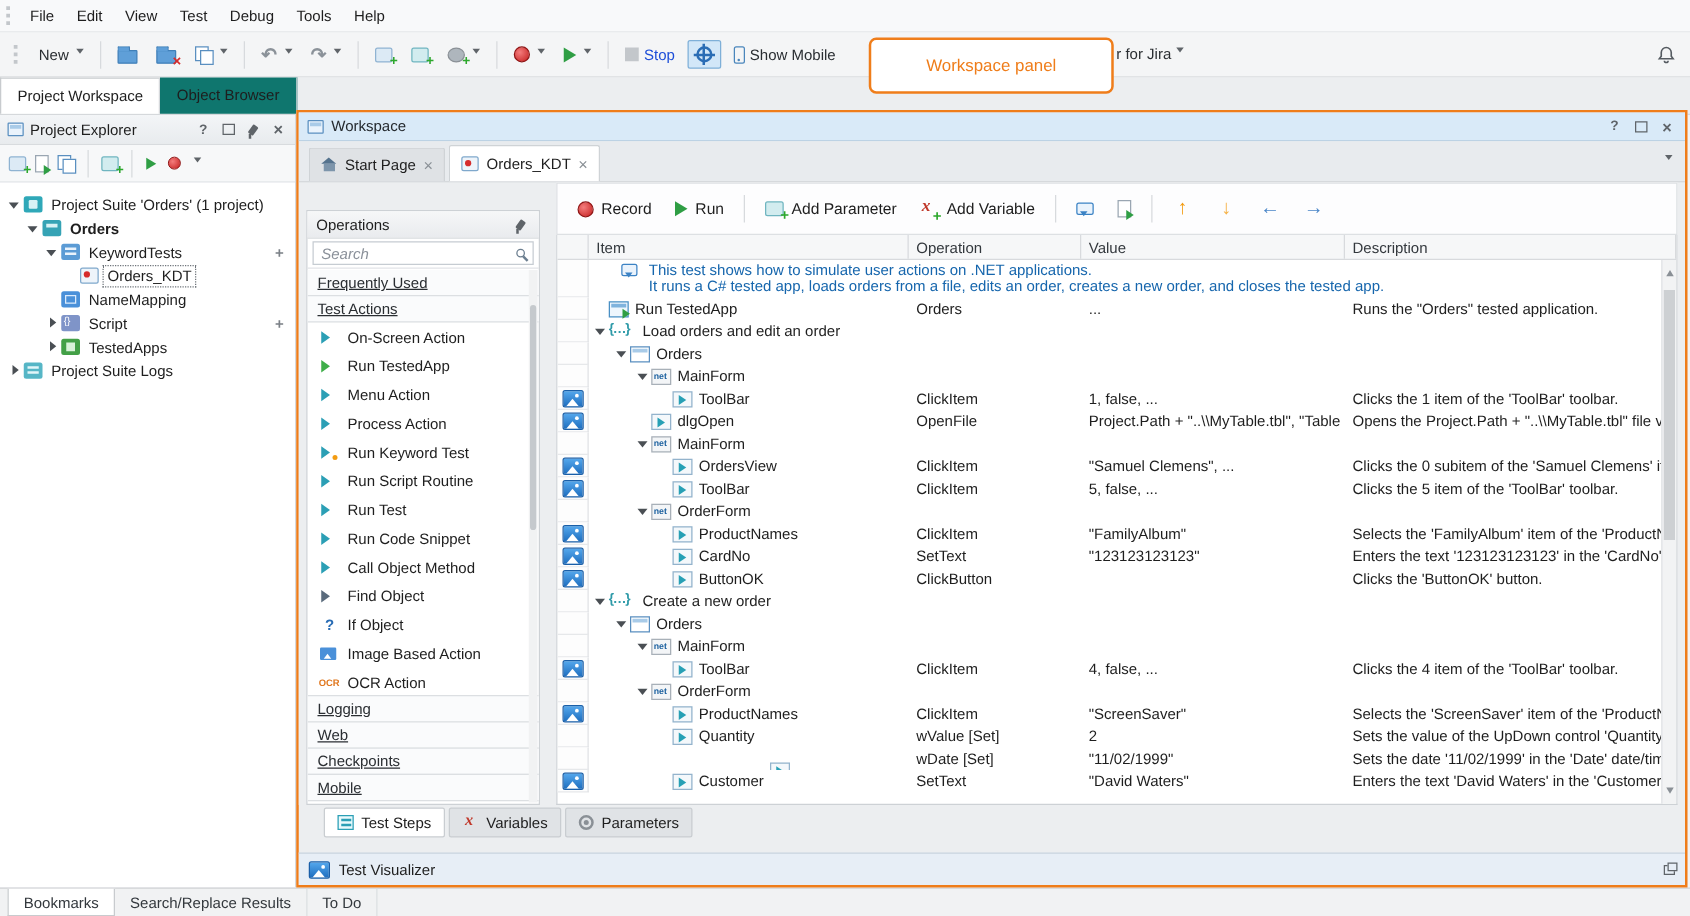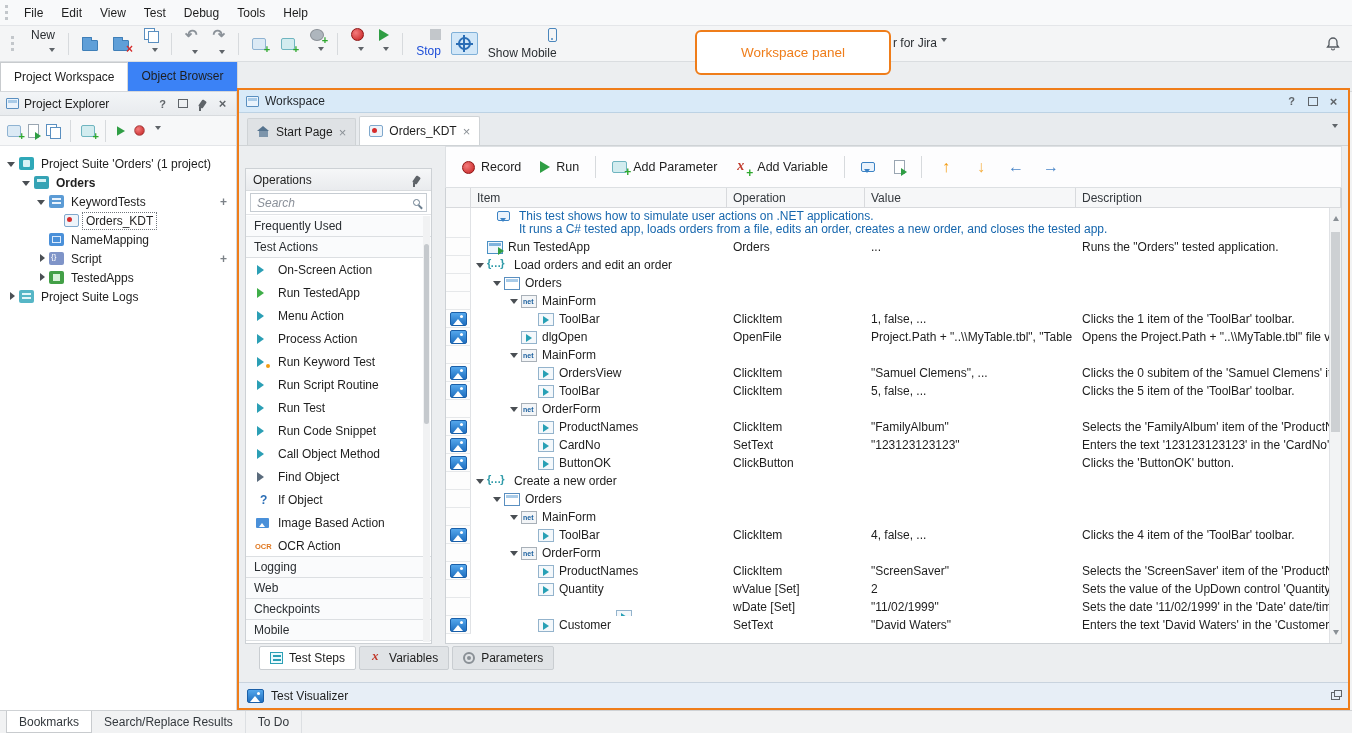--- a/index.html
+++ b/index.html
@@ -12,21 +12,21 @@
   .menubar { position:absolute; left:0; top:0; right:0; height:26px; background:#f8f9fa;
              border-bottom:1px solid #e4e6e9; display:flex; align-items:center; }
   .grip { width:0; height:15px; border-left:3px dotted #c3c7cb; margin:0 7px 0 5px; }
   .menu-items { display:flex; }
   .menu-item { padding:5px 9px; cursor:default; }
 
   
   .toolbar { position:absolute; left:0; top:26px; right:0; height:36px; background:#f4f5f6;
              border-bottom:1px solid #dadde0; display:flex; align-items:center; gap:5px; padding:0 6px; }
   .tsep { width:0; height:22px; border-left:1px solid #d7dadd; margin:0 3px; }
-  .tbtn { display:flex; align-items:flex-end; gap:4px; padding:4px 5px; border-radius:2px;flex-direction:column; }
+  .tbtn { display:flex; align-items:center; gap:4px; padding:4px 5px; border-radius:2px; }
   .caret::after { content:""; display:inline-block; border:3.5px solid transparent;
                   border-top:4px solid #5f6469; margin-left:2px; vertical-align:2px; }
   .lbl { color:#2a2e32; }
   .lbl.dim { color:#1d4ed8; }
 
   .i-folder { position:relative; width:16px; height:11px; background:#5f9fd8; border:1px solid #3f7fb8;
               border-radius:1px; margin-top:3px; }
   .i-folder::before { content:""; position:absolute; top:-4px; left:-1px; width:8px; height:3px;
               background:#5f9fd8; border:1px solid #3f7fb8; border-bottom:none; border-radius:1px 1px 0 0; }
   .i-folder.x::after { content:"\00D7"; position:absolute; right:-5px; bottom:-6px; color:#d62c2c;
@@ -55,21 +55,21 @@
   .toolbar .spacer { flex:1; }
 
   
   .callout { position:absolute; left:695px; top:30px; width:196px; height:45px; background:#fff;
              border:2px solid #ef7d1a; border-radius:6px; z-index:40; display:flex; align-items:center;
              justify-content:center; color:#ef7d1a; font-size:13.5px; }
 
   
   .main-tabs { position:absolute; left:0; top:62px; right:0; height:30px; background:#eceef0;
                border-bottom:1px solid #d5d8db; display:flex; align-items:stretch; }
-  .main-tab { padding:7px 13px 0 13px; border-right:1px solid #d5d8db; background:#3b82f6; }
+  .main-tab { padding:7px 13px 0 13px; border-right:1px solid #d5d8db; background:#0f766e; }
   .main-tab.active { background:#fff; border-top:1px solid #c8cbce; border-left:1px solid #c8cbce; }
 
   
   .left-panel { position:absolute; left:0; top:92px; width:237px; height:618px; background:#fff;
                 border-right:1px solid #d5d8db; }
   .pe-header { height:24px; background:linear-gradient(#f3f5f7,#e8ebee); border-bottom:1px solid #d8dbde;
                display:flex; align-items:center; gap:5px; padding:0 6px; }
   .win-ico { width:13px; height:11px; border:1px solid #5a8fc0; background:#eaf3fc; border-radius:1px; position:relative; }
   .win-ico::before { content:""; position:absolute; left:1px; right:1px; top:1px; height:3px; background:#a9cbe8; }
   .pe-header .t { flex:1; }
@@ -129,21 +129,21 @@
                 display:flex; align-items:center; padding:0 7px; }
   .ops-header .t { flex:1; }
   .ops-search { height:24px; border-bottom:1px solid #e2e4e7; padding:2px 4px; position:relative; }
   .ops-search input { width:100%; height:19px; border:1px solid #c6ccd2; padding:0 20px 0 6px; font-size:12px;
                 font-family:"Liberation Sans",sans-serif; color:#444; }
   .ops-search input::placeholder { font-style:italic; color:#8a9099; }
   .mag { position:absolute; right:11px; top:8px; width:7px; height:7px; border:1.5px solid #6b7e8f; border-radius:50%; }
   .mag::after { content:""; position:absolute; width:5px; height:1.5px; background:#6b7e8f; transform:rotate(45deg); right:-4px; bottom:-2px; }
   .ops-list { position:absolute; top:47px; left:0; right:0; bottom:0; overflow:hidden; }
   .op-header { height:22px; display:flex; align-items:center; padding-left:8px; border-top:1px solid #dcdfe2;
-               border-bottom:1px solid #dcdfe2; background:#fafbfc; margin-top:-1px; color:#2a2e32; }
+               border-bottom:1px solid #dcdfe2; background:#fafbfc; margin-top:-1px; color:#2a2e32;text-decoration:underline; }
   .op-item { height:23px; display:flex; align-items:center; padding-left:9px; }
   .op-ico { width:17px; height:14px; flex:0 0 17px; margin-right:6px; position:relative; }
   .op-ico::before { content:""; position:absolute; left:2px; top:2px; border:5px solid transparent; border-left:7px solid #2b9fb5; }
   .oi-runtestedapp::before { border-left-color:#3fae49; }
   .oi-runkeyword::after { content:""; position:absolute; right:2px; bottom:1px; width:4px; height:4px; border-radius:50%; background:#f39c12; }
   .oi-findobject::before { border-left-color:#5a6b7c; }
   .oi-ifobject::before { content:"?"; border:none; color:#2a6db5; font-weight:bold; font-size:12px; left:5px; top:0; }
   .oi-imagebased::before { content:""; border:none; width:13px; height:10px; background:#4a90d9; border-radius:1px; left:1px; top:2px; }
   .oi-imagebased::after { content:""; position:absolute; left:4px; top:7px; border-left:3px solid transparent; border-right:3px solid transparent; border-bottom:4px solid #fff; }
   .oi-ocr::before { content:"OCR"; border:none; font-size:7.5px; font-weight:bold; color:#e07820; left:0; top:3px; }

